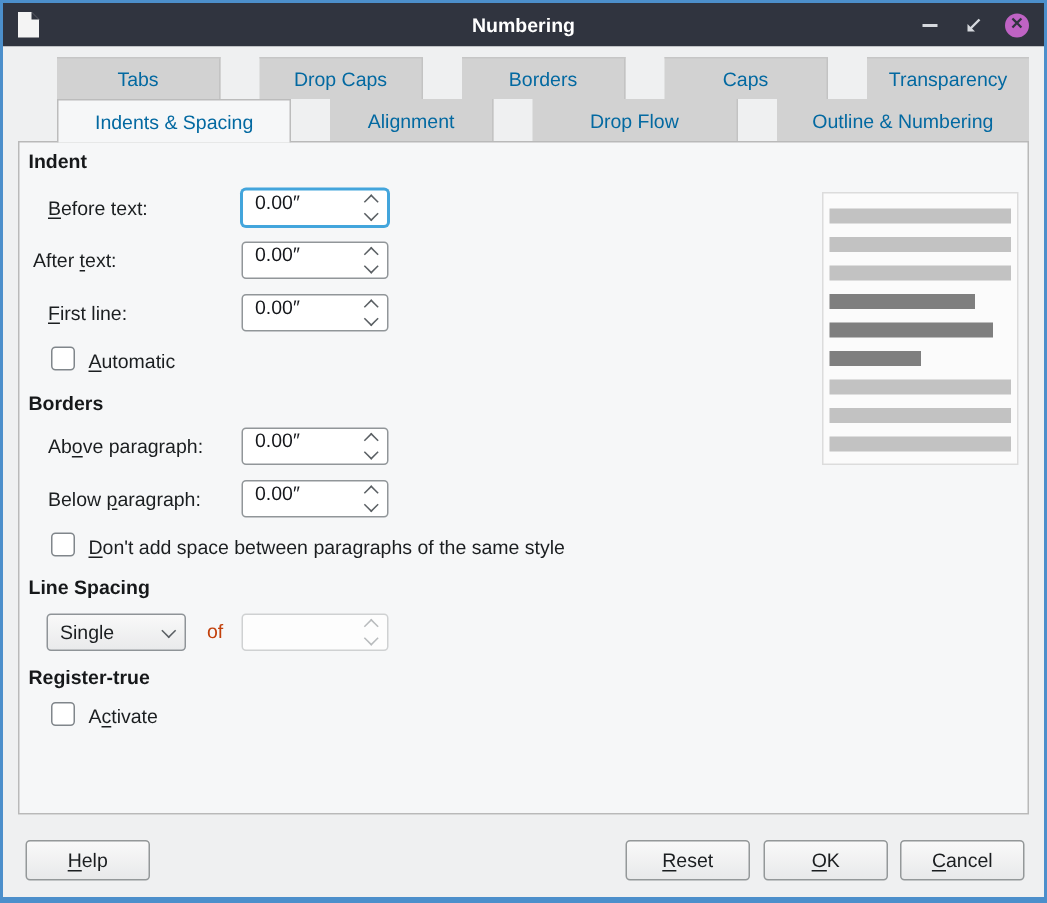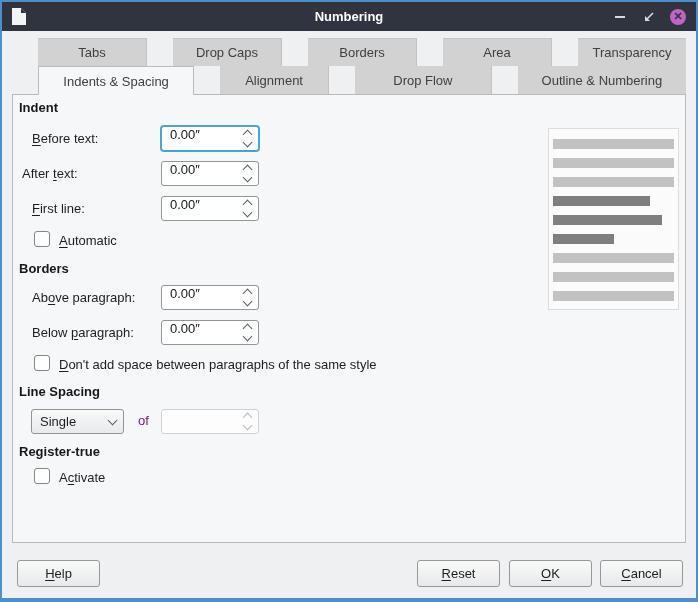--- a/index.html
+++ b/index.html
@@ -31,21 +31,21 @@
   }
 
   
   .dialog-body{ position:absolute; top:29px; left:0; right:0; bottom:0; background:#eff0f1; }
 
   
   .tabrow{ position:absolute; left:10px; width:674px; display:flex; }
   .tabrow1{ top:7px; height:28px; }
   .tabrow2{ top:35px; height:28px; }
   .tab{
-    background:#d2d2d2; color:#404040; display:flex; align-items:center; justify-content:center;
+    background:#d2d2d2; color:#0369a1; display:flex; align-items:center; justify-content:center;
     border-right:1px solid #c3c3c3; height:100%; white-space:nowrap; cursor:default;margin-left:26px;
   }
   .tabrow1 .tab{ flex:1; border-top:1px solid #c6c6c6;}
   .tab:last-child{ border-right:none; }
   .tab.active{
     background:#f6f7f8; border:1px solid #bcbcbc; border-bottom:none; height:29px; z-index:3;
   }
 
   
   .pane{
@@ -80,21 +80,21 @@
   .cb-label{ position:absolute; white-space:nowrap; }
 
   
   .dropdown{
     position:absolute; left:18px; width:93px; height:25px;
     background:linear-gradient(#f9f9f9,#e9eaeb); border:1px solid #8f9498; border-radius:3px;
     display:flex; align-items:center; cursor:default;
   }
   .dropdown .dd-value{ flex:1; padding-left:8px; }
   .dropdown .dd-arrow{ width:22px; display:flex; justify-content:center; }
-  .muted{ color:#701a75; }
+  .muted{ color:#c2410c; }
 
   
   .preview{
     position:absolute; left:535px; top:33px; width:131px; height:182px;
     background:#fbfbfb; border:1px solid #dcdcdc; padding:10px 4px 0 4px;
   }
   .pbar{ height:10px; margin-bottom:9px; }
   .pbar.light{ background:#c2c2c2; }
   .pbar.dark{ background:#7f7f7f; }
 
@@ -134,21 +134,21 @@
         </span>
     </span>
   </div>
 
   <div class="dialog-body">
 
     <div class="tabrow tabrow1" id="tabrow1">
         <div class="tab">Tabs</div>
         <div class="tab">Drop Caps</div>
         <div class="tab">Borders</div>
-        <div class="tab">Area</div>
+        <div class="tab">Caps</div>
         <div class="tab">Transparency</div>
       </div>
     <div class="tabrow tabrow2" id="tabrow2">
         <div class="tab active" style="width: 178px;">Indents &amp; Spacing</div>
         <div class="tab" style="width: 124px;">Alignment</div>
         <div class="tab" style="width: 156px;">Drop Flow</div>
         <div class="tab" style="width: 192px;">Outline &amp; Numbering</div>
       </div>
 
     <div class="pane">

